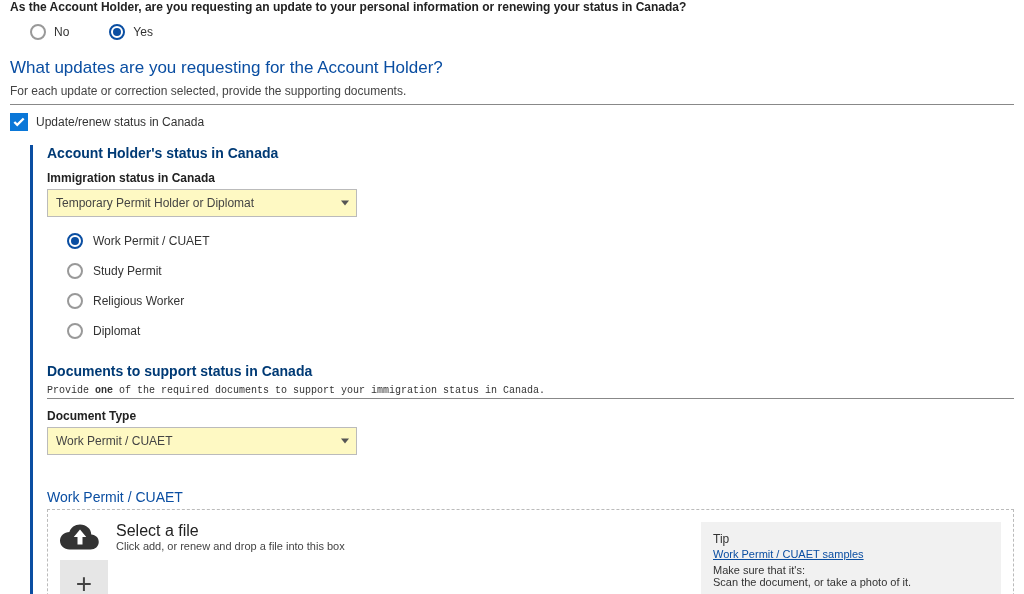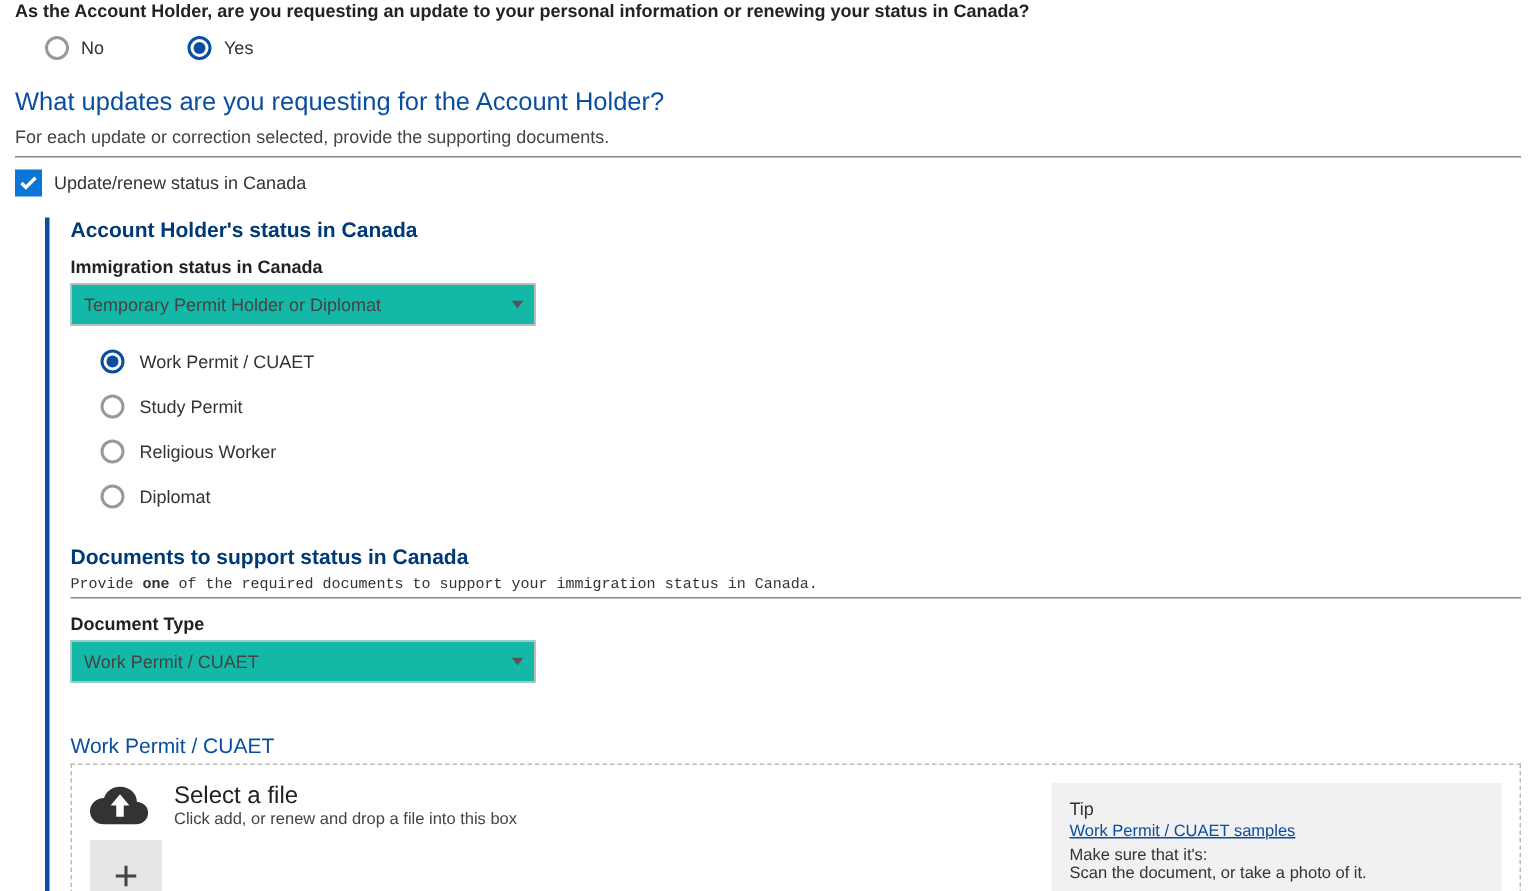--- a/index.html
+++ b/index.html
@@ -6,42 +6,42 @@
   body {
     font-family: "Segoe UI", Arial, sans-serif;
     font-size: 12px;
     color: #333;
     margin: 0;
     padding: 0 10px 10px 10px;
     background: #fff;
     width: 1024px;
   }
   .q1 { font-weight: 600; color: #222; margin-bottom: 10px; font-size: 12px; }
-  .radio-row { display: flex; gap: 56px; margin-left: 20px; margin-bottom: 18px; align-items: flex-end; }
+  .radio-row { display: flex; gap: 40px; margin-left: 20px; margin-bottom: 18px; align-items: flex-end; }
   .radio-item { display: flex; align-items: center; gap: 8px; }
   .radio-circle {
     width: 16px; height: 16px; border: 2px solid #999; border-radius: 50%;
     display: flex; align-items: center; justify-content: center;
   }
   .radio-circle.selected { border-color: #0a4ea2; }
   .radio-dot { width: 8px; height: 8px; border-radius: 50%; background: #0a4ea2; }
   .section-title { color: #0a4ea2; font-size: 17px; font-weight: 500; margin-bottom: 6px; }
   .section-sub { font-size: 12px; color: #444; padding-bottom: 6px; border-bottom: 1px solid #888; margin-bottom: 8px; }
   .checkbox-row { display: flex; align-items: center; gap: 8px; margin-bottom: 14px; }
   .checkbox {
     width: 18px; height: 18px; background: #0a77d8; display: flex;
     align-items: center; justify-content: center;
   }
   .checkbox svg { width: 14px; height: 14px; }
   .indent-block { border-left: 3px solid #0a4ea2; padding-left: 14px; margin-left: 20px; }
   .sub-heading { color: #003a75; font-weight: 600; font-size: 14px; margin-bottom: 10px; }
   .field-label { font-weight: 600; font-size: 12px; margin-bottom: 4px; color: #222; }
   .select {
     width: 310px; height: 28px; border: 1px solid #bbb; font-size: 12px;
-    padding: 0 24px 0 8px; color: #444; background: #14b8a6;
+    padding: 0 24px 0 8px; color: #444; background: #fef9c3;
     appearance: none; position: relative;
   }
   .select-wrap { position: relative; display: inline-block; margin-bottom: 16px; }
   .select-wrap::after {
     content: ""; position: absolute; right: 8px; top: 50%;
     width: 0; height: 0; border-left: 4px solid transparent;
     border-right: 4px solid transparent; border-top: 5px solid #555;
     transform: translateY(-50%); pointer-events: none;
   }
   .radio-list { margin-left: 20px; margin-bottom: 24px; }

